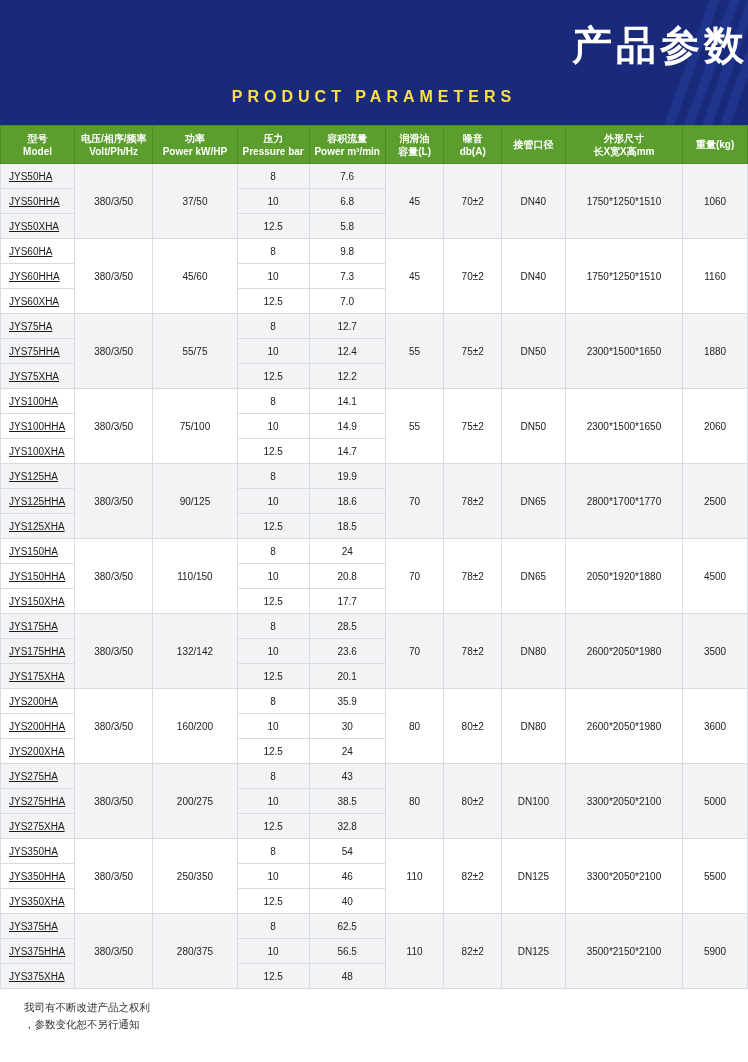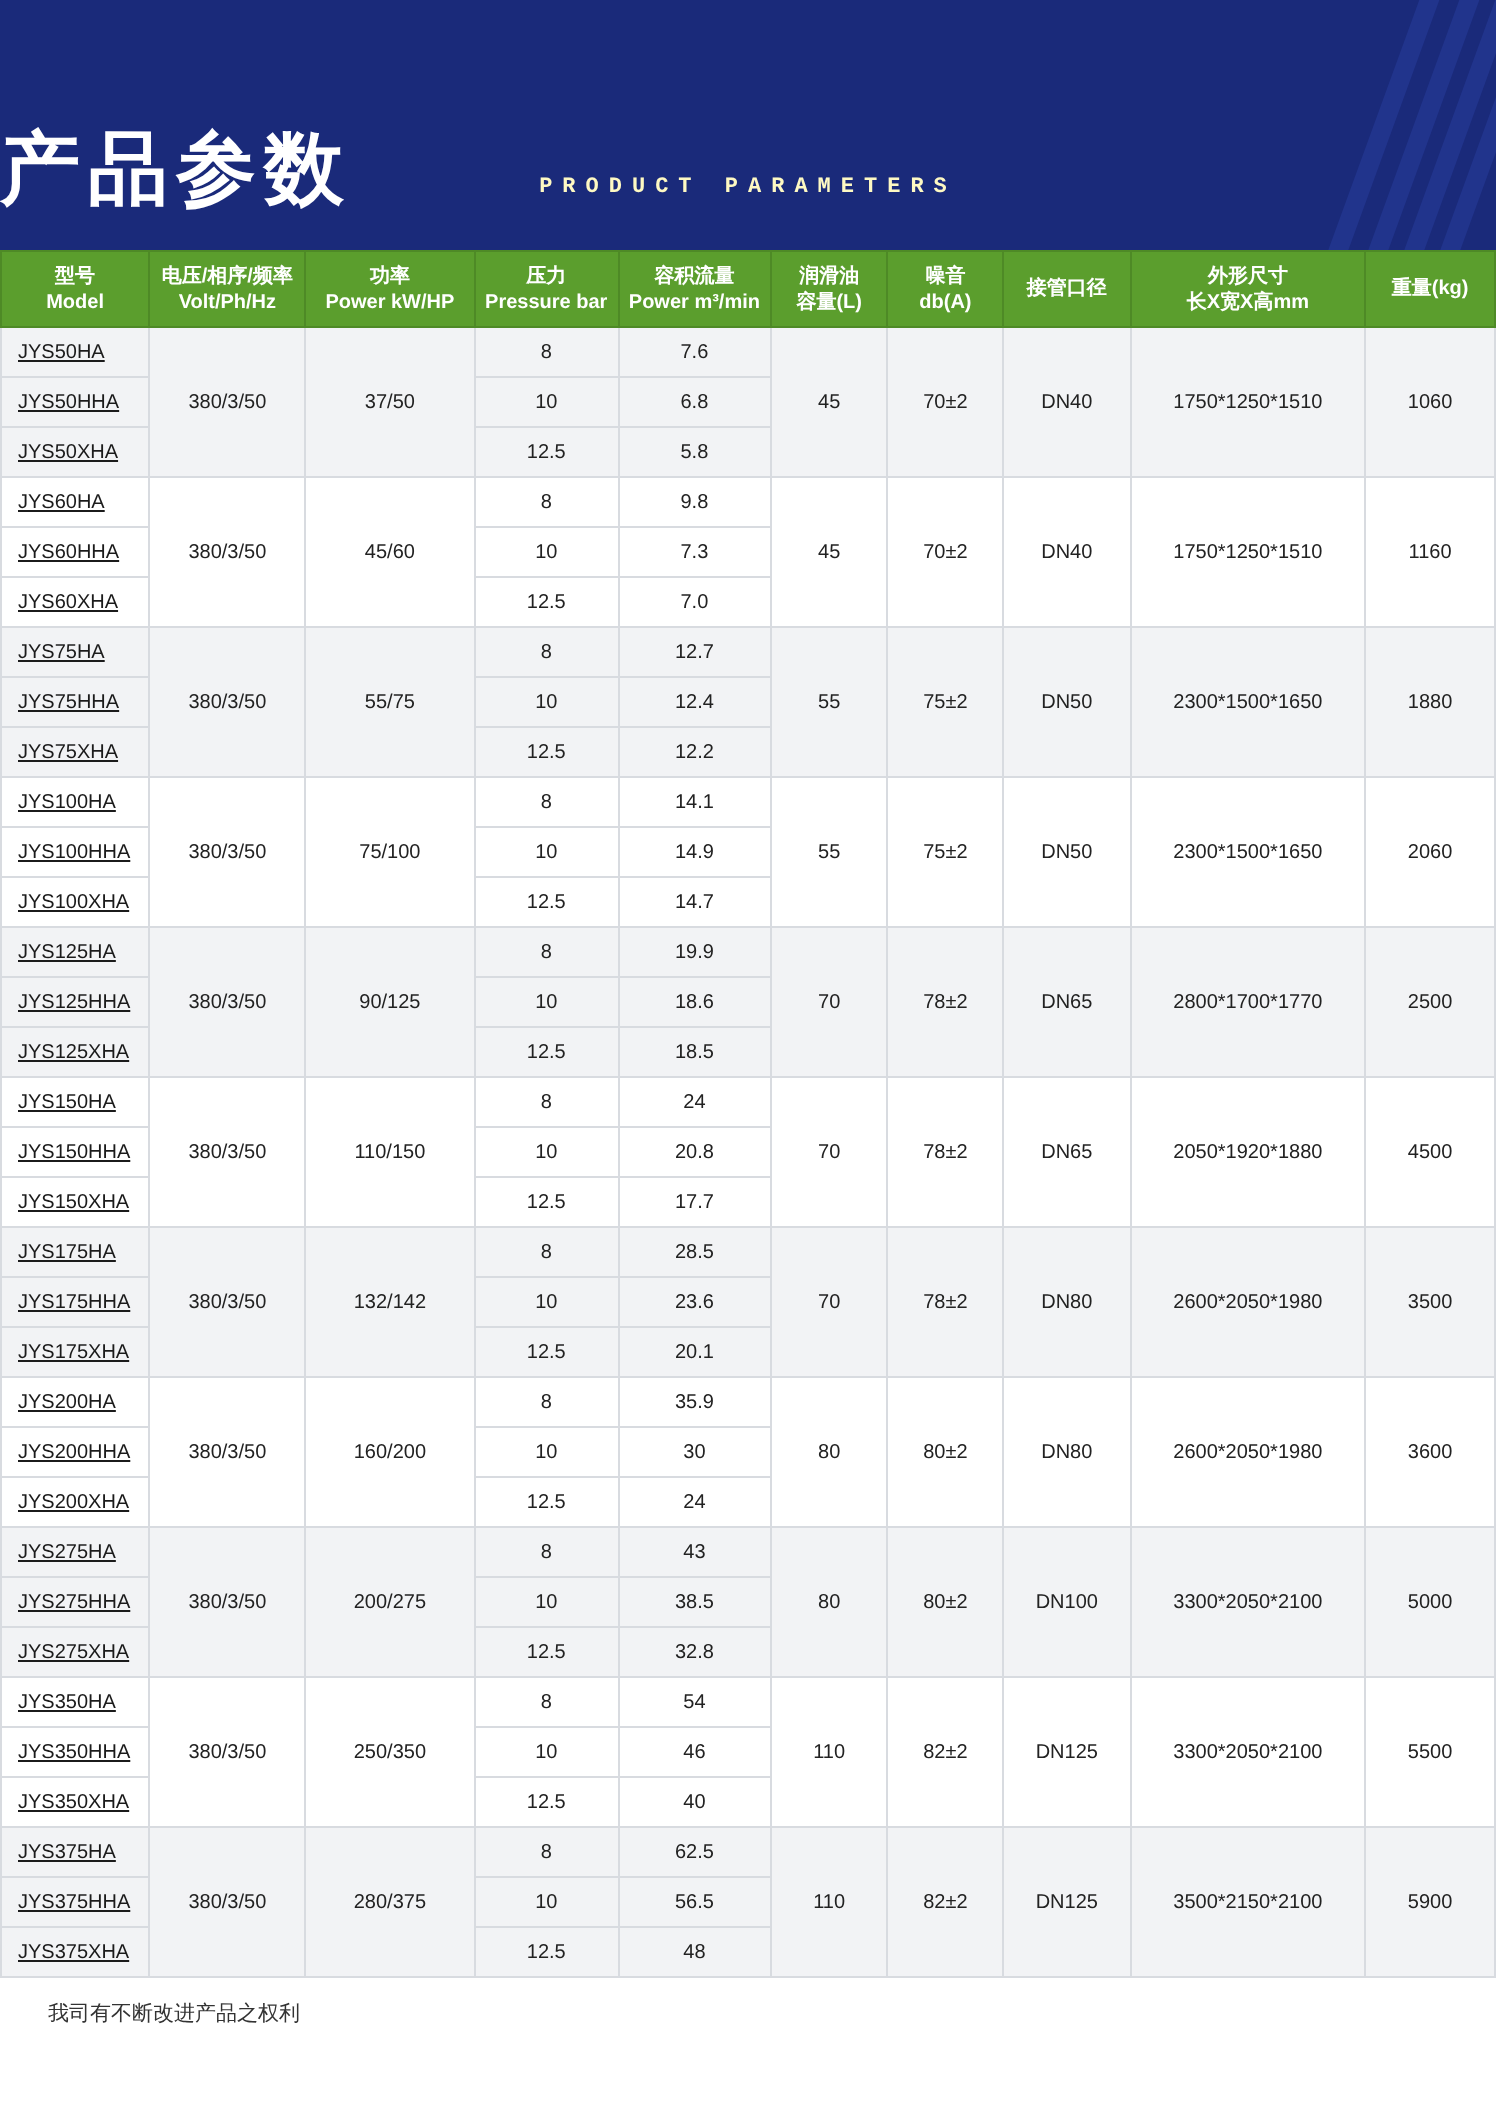--- a/index.html
+++ b/index.html
@@ -21,39 +21,37 @@
     width: 748px;
     height: 125px;
     background: #1a2a7a;
     position: relative;
     overflow: hidden;
   }
   .banner .title-cn {
     position: absolute;
     top: 22px;
     left: 0; right: 0;
-    text-align: left;
+    text-align: right;
     color: #ffffff;
     font-size: 40px;
     font-weight: bold;
     letter-spacing: 4px;
     line-height: 46px;
     font-family: "DejaVu Sans", "Liberation Sans", sans-serif;
-    margin-top: 40px;
   }
   .banner .title-en {
     position: absolute;
     top: 88px;
     left: 0; right: 0;
     text-align: center;
-    color: #fef9c3;
-    font-size: 11px;
+    color: #fde047;
+    font-size: 16px;
     font-weight: bold;
     letter-spacing: 5px;
-    font-family: Liberation Mono, monospace;
   }
   
   .banner .stripes {
     position: absolute;
     right: -10px; top: 0;
     width: 150px; height: 125px;
     opacity: .35;
   }
   .banner .stripes i {
     position: absolute;
@@ -437,15 +435,16 @@
         <tr class="row-alt">
           <td class="model-cell">JYS375XHA</td>
           <td>12.5</td>
           <td>48</td>
         </tr>
       </tbody>
   </table>
 
   <div class="note">
     <div>我司有不断改进产品之权利</div>
+    <div>，参数变化恕不另行通知</div>
   </div>
 
 </div>
 
 </body></html>

